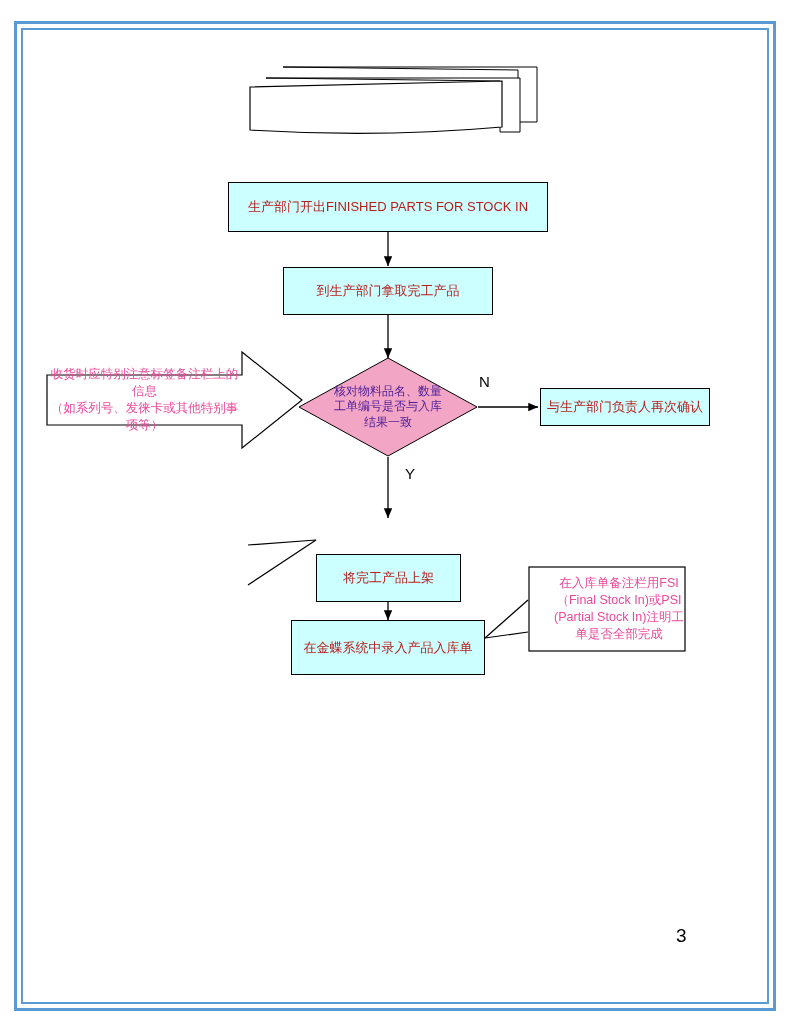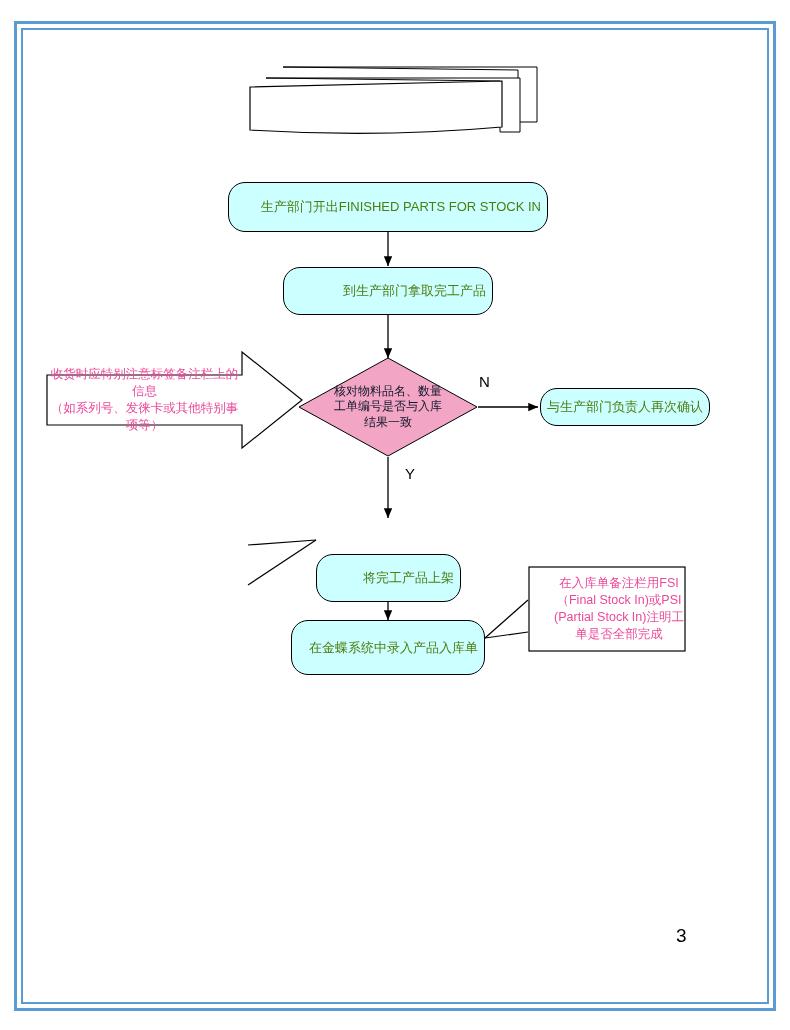--- a/index.html
+++ b/index.html
@@ -64,24 +64,23 @@
     box-sizing: border-box;
     white-space: nowrap;
   }
 
   
   .node {
     position: absolute;
     box-sizing: border-box;
     display: flex;
     align-items: center;
-    justify-content: flex-end;
+    justify-content: center;
     text-align: center;
-    color: #4d7c0f;
-    border-radius: 17px;
+    color: #b91c1c;
   }
   .proc {
     background: #CCFFFF;
     border: 1px solid #000000;
     font-size: 13px;
     line-height: 1.35;
     padding: 2px 6px;
   }
   .diamond-wrap {
     position: absolute;
@@ -91,21 +90,21 @@
     left: 0;
     top: 0;
     width: 100%;
     height: 100%;
     display: flex;
     align-items: center;
     justify-content: center;
     text-align: center;
     font-size: 12px;
     line-height: 1.3;
-    color: #0f172a;
+    color: #4c1d95;
   }
 
   
   .callout {
     position: absolute;
   }
   .callout-text {
     position: absolute;
     display: flex;
     align-items: center;

